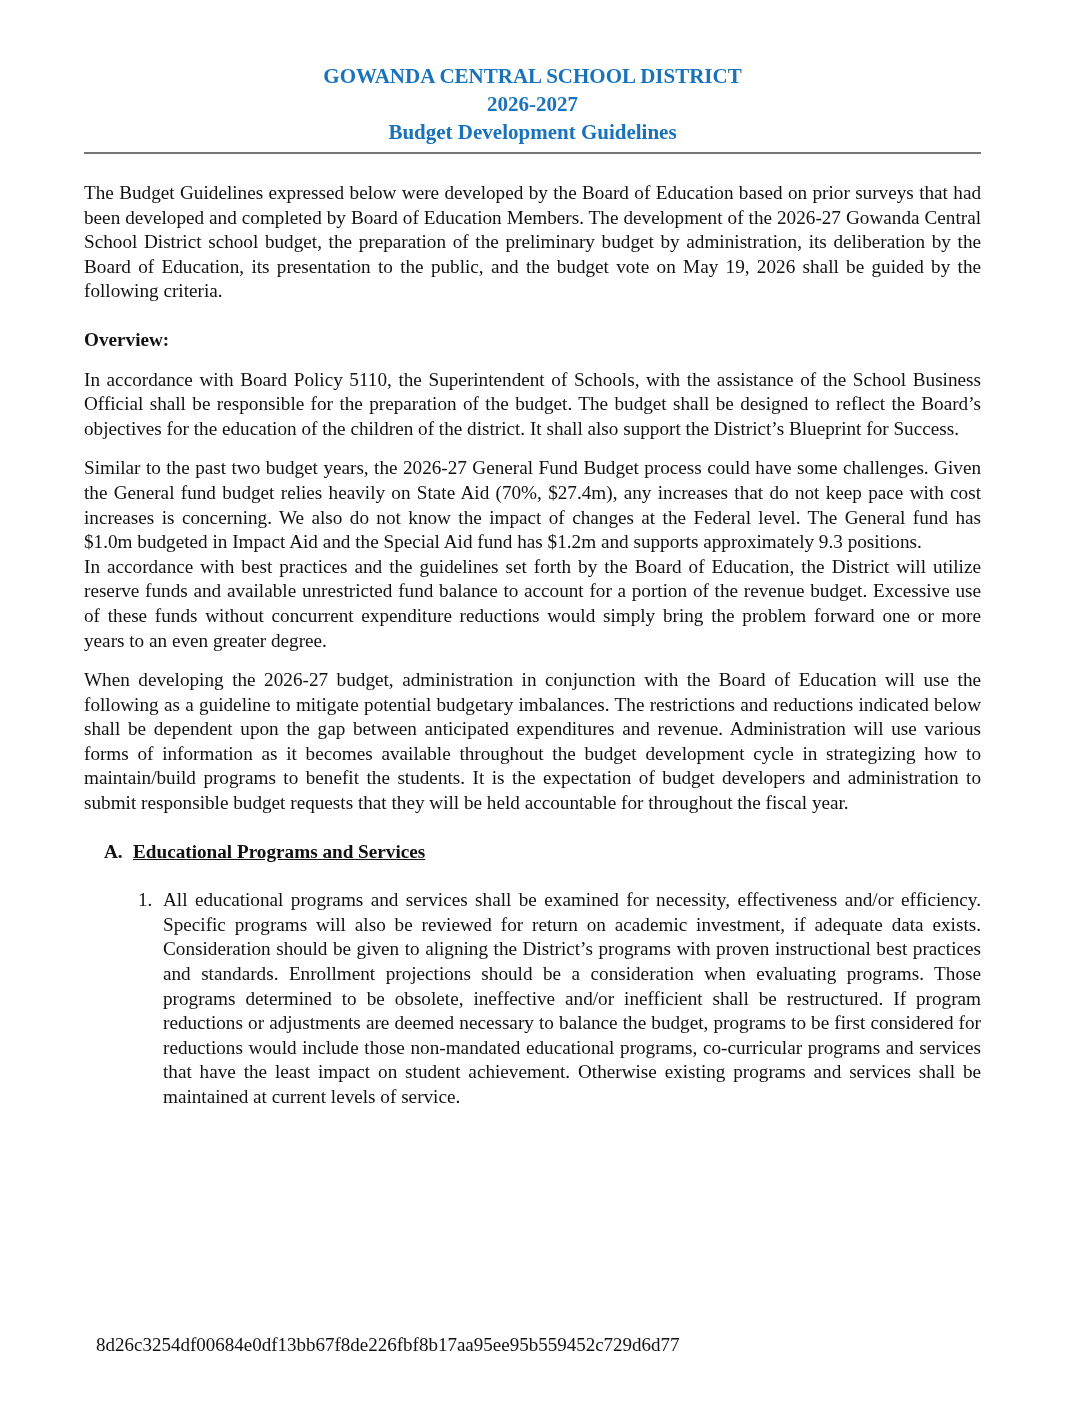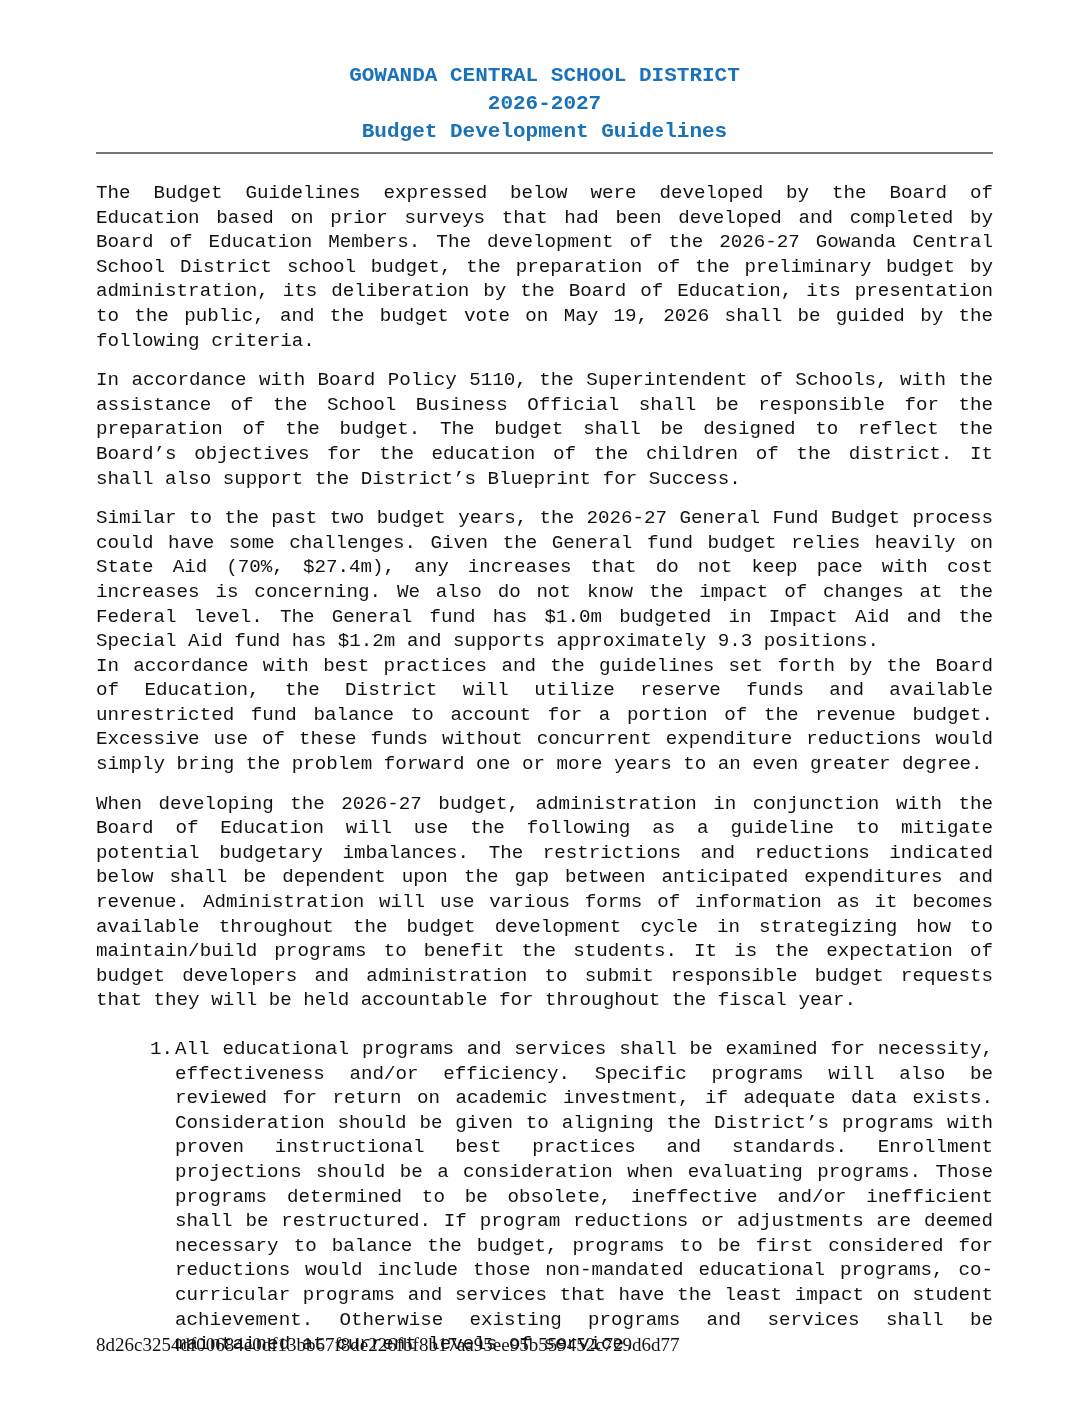--- a/index.html
+++ b/index.html
@@ -1,19 +1,19 @@
 <!DOCTYPE html>
 <html><head>
 <meta charset="utf-8">
 <style>
   html, body { margin: 0; padding: 0; background: #ffffff; }
   body { width: 1088px; height: 1408px; position: relative; overflow: hidden; }
   .page {
-    position: absolute; left: 96px; top: 62px; width: 897px;
-    font-family: Liberation Mono, monospace; color: #111111;
+    position: absolute; left: 84px; top: 62px; width: 897px;
+    font-family: Liberation Serif, serif; color: #111111;
     font-size: 19.2px; line-height: 24.6px;
   }
   .header { text-align: center; color: #1a72bb; font-weight: bold; font-size: 21px; line-height: 28px; }
   .rule { height: 0; border-top: 2px solid #777777; margin-top: 6px; }
   p { margin: 0; text-align: justify; }
   .intro { margin-top: 27px; }
   .overview-heading { font-weight: bold; margin-top: 24px; }
   .gap { margin-top: 15px; }
   .section-heading { font-weight: bold; margin-top: 24px; margin-left: 20px; }
   .section-heading .letter { display: inline-block; width: 29px; }
@@ -31,26 +31,30 @@
 <div class="page">
   <div class="header">
     <div>GOWANDA CENTRAL SCHOOL DISTRICT</div>
     <div>2026-2027</div>
     <div>Budget Development Guidelines</div>
   </div>
   <div class="rule"></div>
 
   <p class="intro">The Budget Guidelines expressed below were developed by the Board of Education based on prior surveys that had been developed and completed by Board of Education Members. The development of the 2026-27 Gowanda Central School District school budget, the preparation of the preliminary budget by administration, its deliberation by the Board of Education, its presentation to the public, and the budget vote on May 19, 2026 shall be guided by the following criteria.</p>
 
+  <div class="overview-heading">Overview:</div>
 
   <p class="gap">In accordance with Board Policy 5110, the Superintendent of Schools, with the assistance of the School Business Official shall be responsible for the preparation of the budget. The budget shall be designed to reflect the Board’s objectives for the education of the children of the district. It shall also support the District’s Blueprint for Success.</p>
   <p class="gap">Similar to the past two budget years, the 2026-27 General Fund Budget process could have some challenges. Given the General fund budget relies heavily on State Aid (70%, $27.4m), any increases that do not keep pace with cost increases is concerning. We also do not know the impact of changes at the Federal level. The General fund has $1.0m budgeted in Impact Aid and the Special Aid fund has $1.2m and supports approximately 9.3 positions.</p>
   <p>In accordance with best practices and the guidelines set forth by the Board of Education, the District will utilize reserve funds and available unrestricted fund balance to account for a portion of the revenue budget. Excessive use of these funds without concurrent expenditure reductions would simply bring the problem forward one or more years to an even greater degree.</p>
   <p class="gap">When developing the 2026-27 budget, administration in conjunction with the Board of Education will use the following as a guideline to mitigate potential budgetary imbalances. The restrictions and reductions indicated below shall be dependent upon the gap between anticipated expenditures and revenue. Administration will use various forms of information as it becomes available throughout the budget development cycle in strategizing how to maintain/build programs to benefit the students. It is the expectation of budget developers and administration to submit responsible budget requests that they will be held accountable for throughout the fiscal year.</p>
 
+  <div class="section-heading">
+    <span class="letter">A.</span><span class="title">Educational Programs and Services</span>
+  </div>
 
   <div class="list-item">
     <span class="num">1.</span>
     <span>All educational programs and services shall be examined for necessity, effectiveness and/or efficiency. Specific programs will also be reviewed for return on academic investment, if adequate data exists. Consideration should be given to aligning the District’s programs with proven instructional best practices and standards. Enrollment projections should be a consideration when evaluating programs. Those programs determined to be obsolete, ineffective and/or inefficient shall be restructured.  If program reductions or adjustments are deemed necessary to balance the budget, programs to be first considered for reductions would include those non-mandated educational programs, co-curricular programs and services that have the least impact on student achievement. Otherwise existing programs and services shall be maintained at current levels of service.</span>
   </div>
 </div>
 
 <div class="footer">8d26c3254df00684e0df13bb67f8de226fbf8b17aa95ee95b559452c729d6d77</div>
 
 </body></html>

